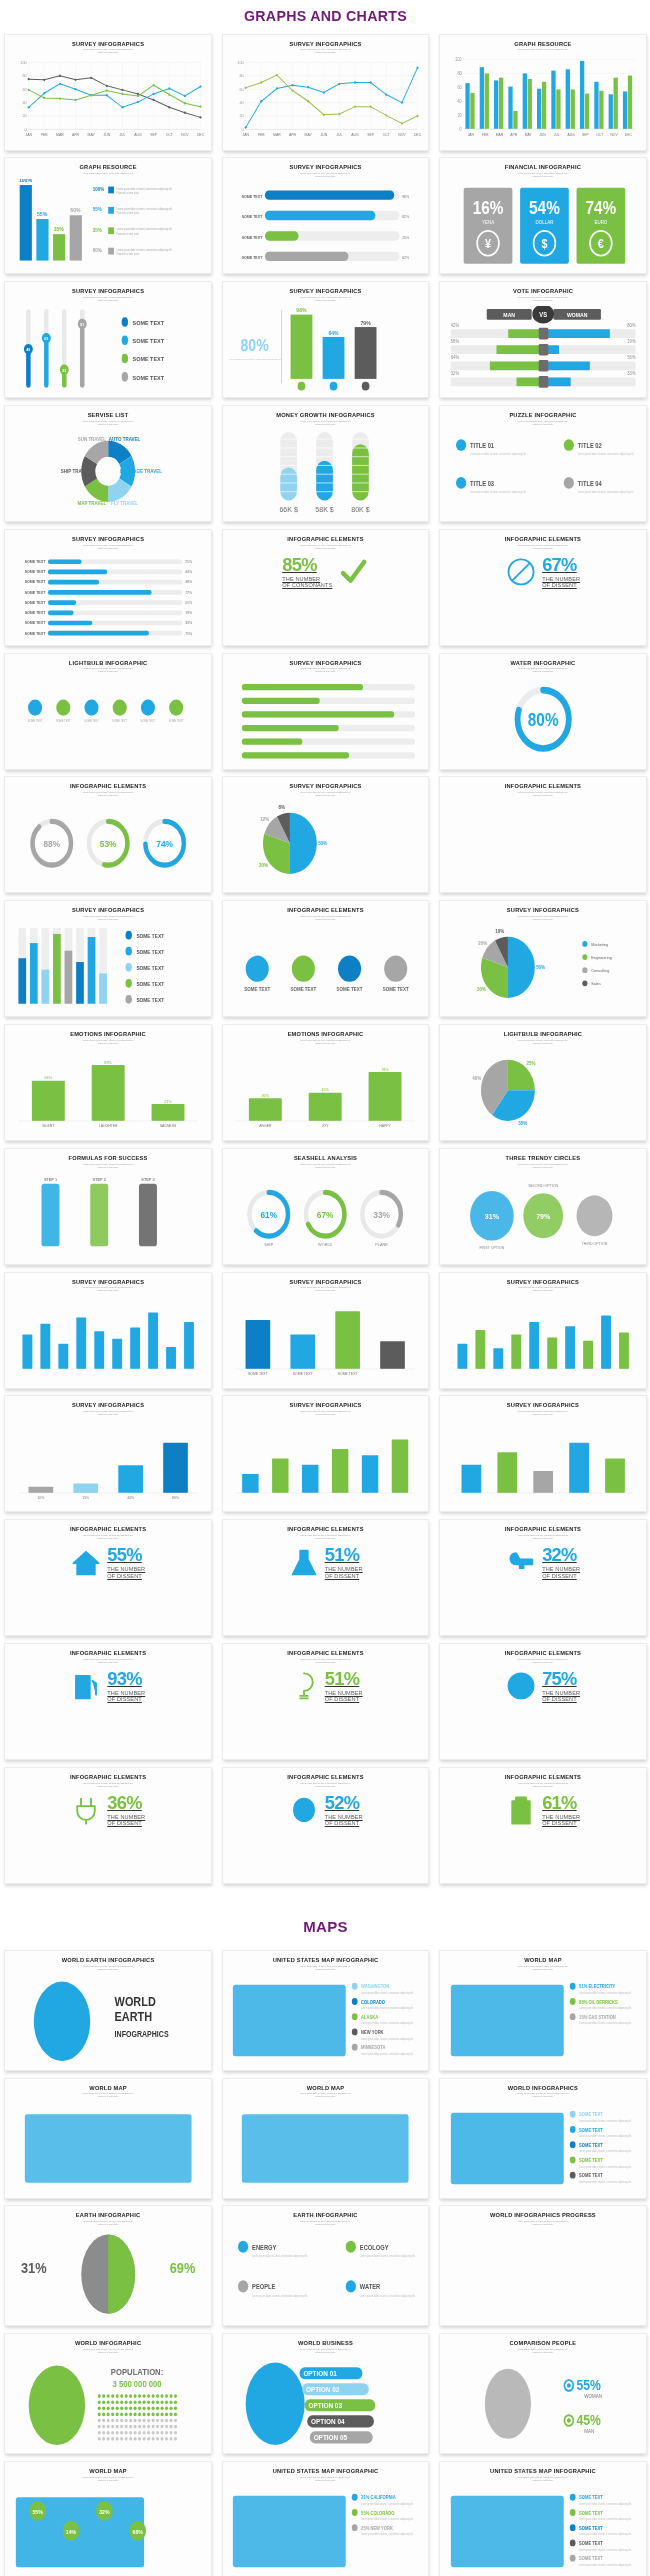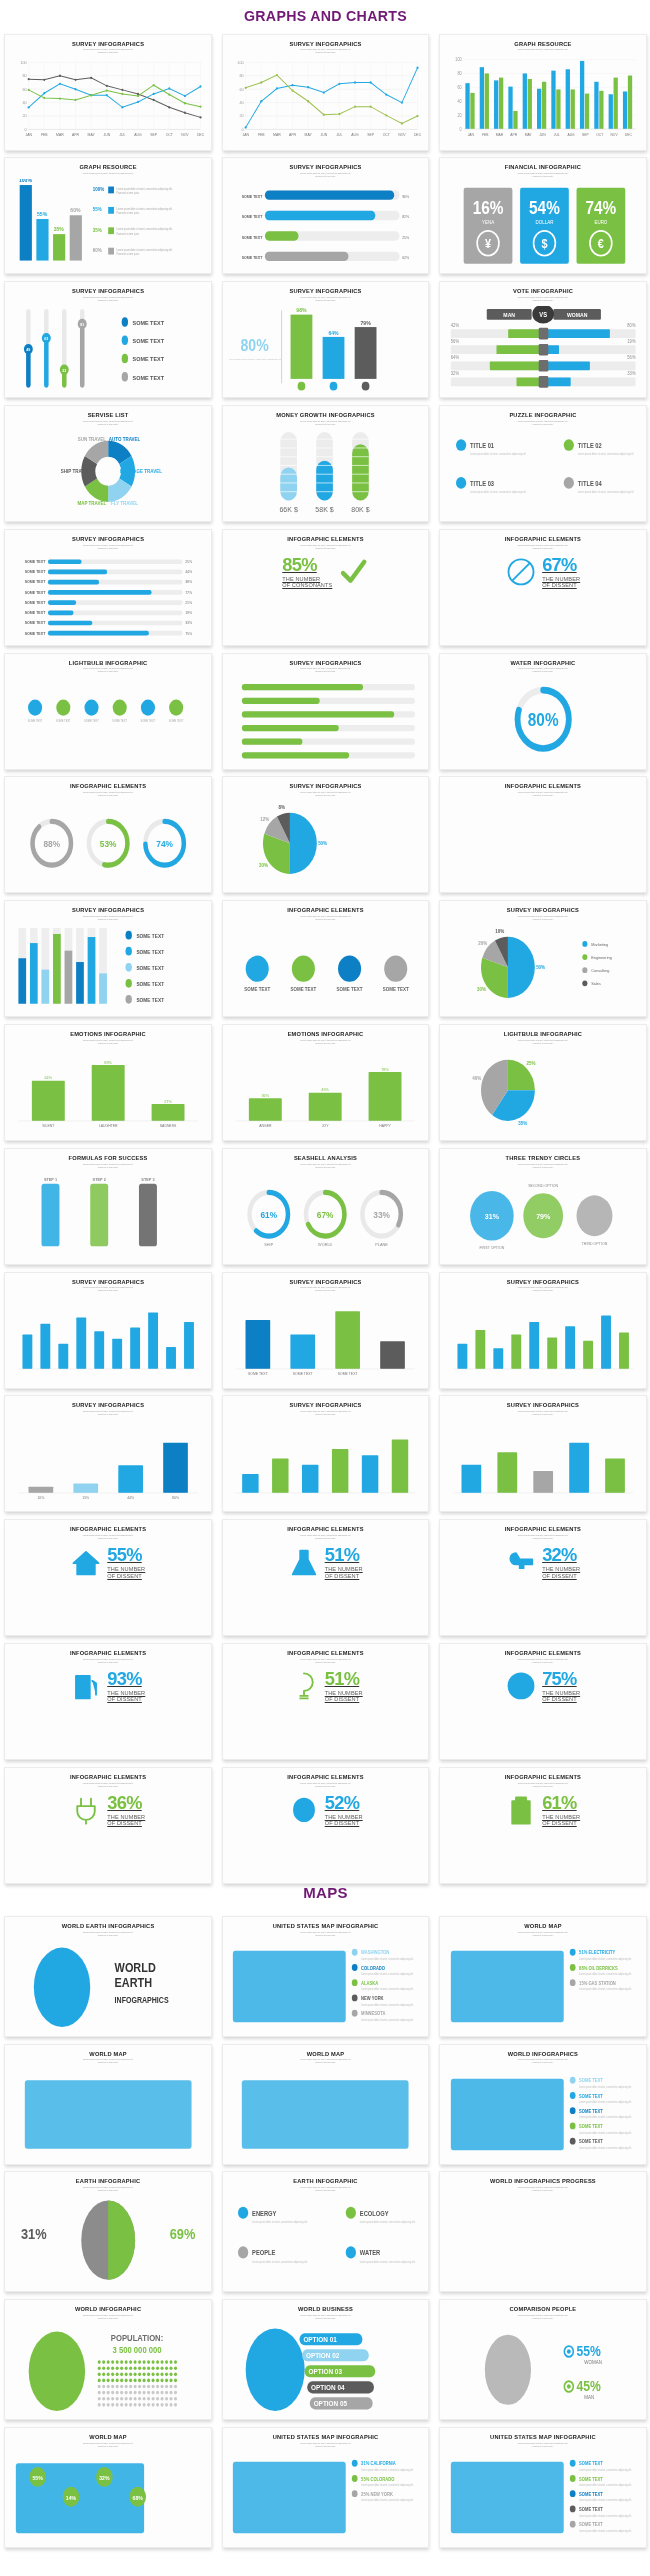--- a/index.html
+++ b/index.html
@@ -14,21 +14,21 @@
 
   .section-title {
     text-align:center;
     font-size: 14.2px;
     font-weight: bold;
     letter-spacing: 0.3px;
     color:#701a75;
     padding: 8.1px 0 9.5px 0;
     font-family:"Liberation Sans", sans-serif;
   }
-  .section-title.maps { padding: 0 0 15px 0; font-size:15px;}
+  .section-title.maps { padding: 34px 0 15px 0; font-size:15px;}
 
   .grid {
     display:grid;
     grid-template-columns: repeat(3, 1fr);
     gap: 6.8px 9.5px;
     padding: 0 4.1px;
   }
   .card {
     background:#fdfdfd;
     border:0.7px solid #ececec;

